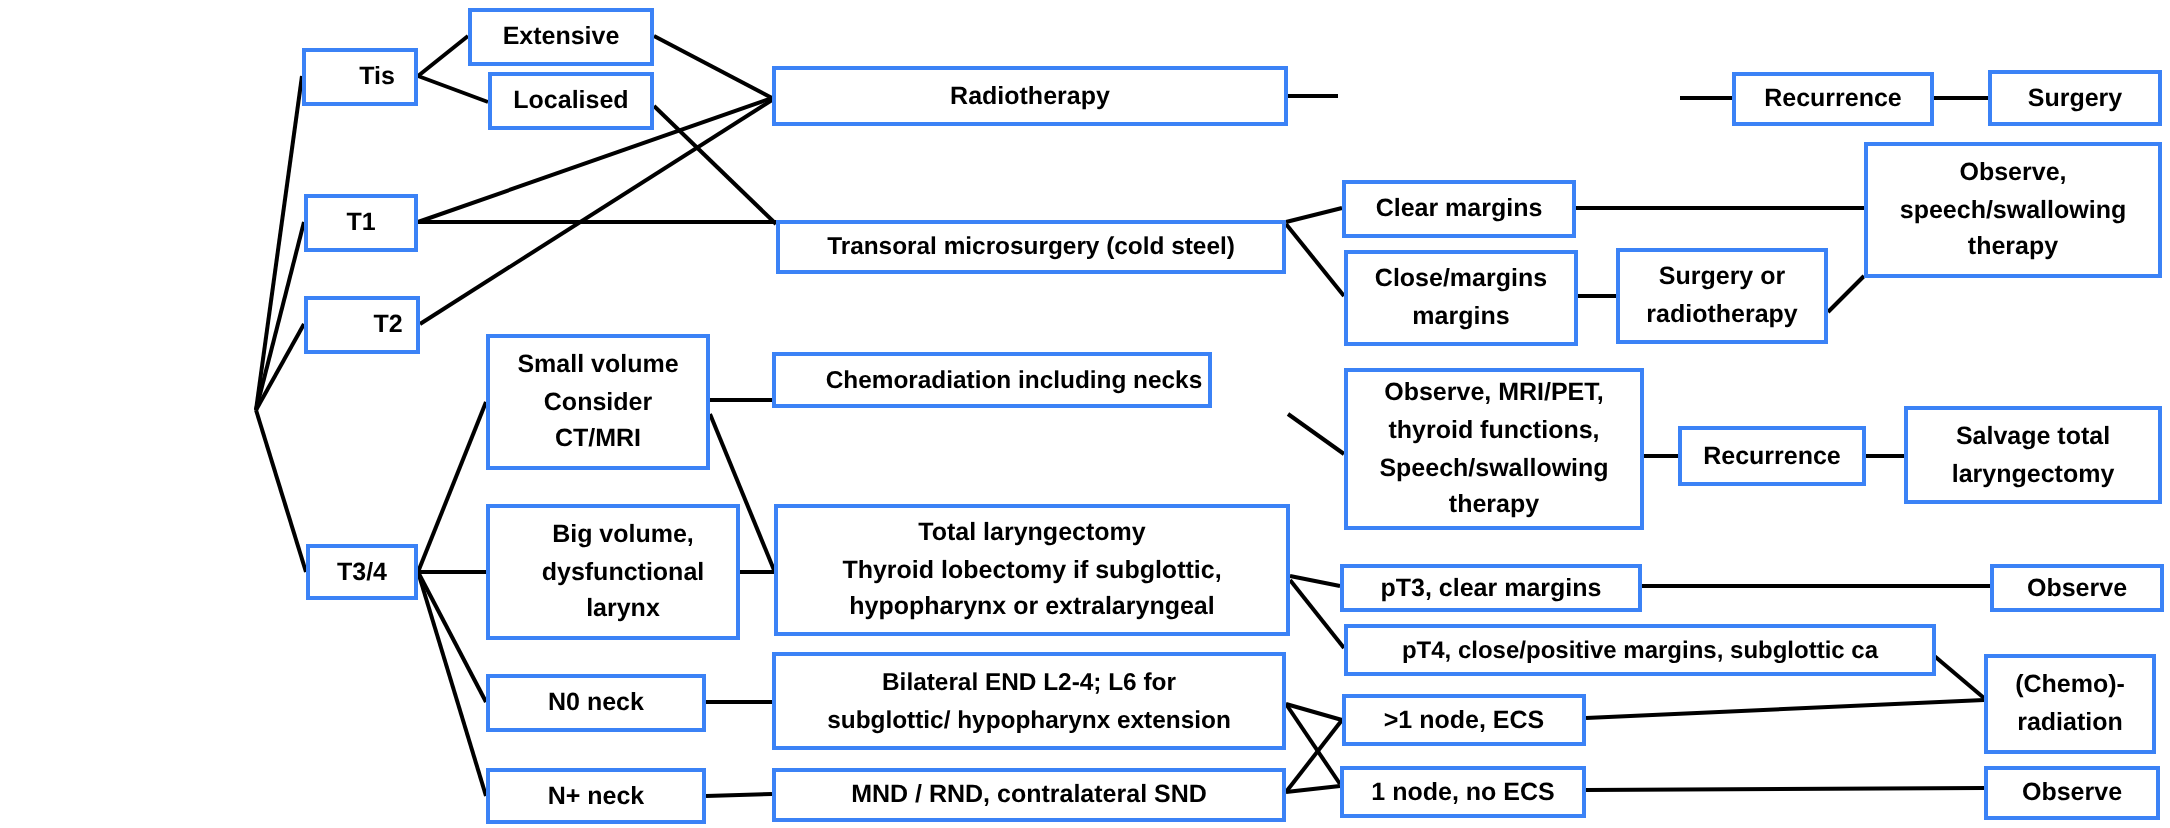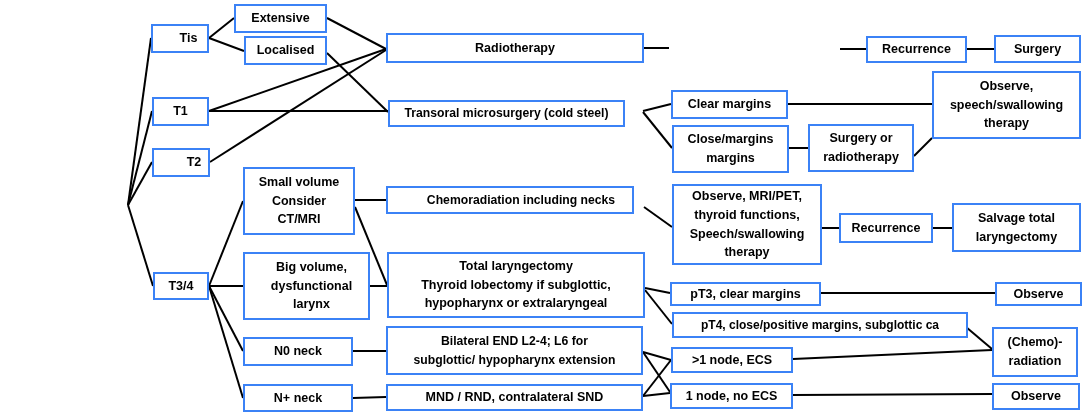--- a/index.html
+++ b/index.html
@@ -75,22 +75,22 @@
   <div class="node" id="n-t34" style="left:153px;top:272px;width:56px;height:28px;">T3/4</div>
   <div class="node" id="n-small-volume" style="left:243px;top:167px;width:112px;height:68px;">Small volume
 Consider
 CT/MRI</div>
   <div class="node" id="n-big-volume" style="left:243px;top:252px;width:127px;height:68px;padding-left:12px;">Big volume,
 dysfunctional
 larynx</div>
   <div class="node" id="n-n0-neck" style="left:243px;top:337px;width:110px;height:29px;">N0 neck</div>
   <div class="node" id="n-nplus-neck" style="left:243px;top:384px;width:110px;height:28px;">N+ neck</div>
   <div class="node" id="n-radiotherapy" style="left:386px;top:33px;width:258px;height:30px;">Radiotherapy</div>
-  <div class="node" id="n-transoral" style="left:388px;top:100px;width:237px;height:27px;">Transoral microsurgery (cold steel)</div>
-  <div class="node" id="n-chemoradiation" style="left:386px;top:186px;width:248px;height:28px;padding-left:24px;">Chemoradiation including necks</div>
+  <div class="node" id="n-transoral" style="left:388px;top:110px;width:255px;height:27px;">Transoral microsurgery (cold steel)</div>
+  <div class="node" id="n-chemoradiation" style="left:386px;top:176px;width:220px;height:28px;padding-left:24px;">Chemoradiation including necks</div>
   <div class="node" id="n-total-laryngectomy" style="left:387px;top:252px;width:258px;height:66px;">Total laryngectomy
 Thyroid lobectomy if subglottic,
 hypopharynx or extralaryngeal</div>
   <div class="node" id="n-bilateral-end" style="left:386px;top:326px;width:257px;height:49px;">Bilateral END L2-4; L6 for
 subglottic/ hypopharynx extension</div>
   <div class="node" id="n-mnd-rnd" style="left:386px;top:384px;width:257px;height:27px;">MND / RND, contralateral SND</div>
   <div class="node" id="n-recurrence-top" style="left:866px;top:36px;width:101px;height:27px;">Recurrence</div>
   <div class="node" id="n-surgery" style="left:994px;top:35px;width:87px;height:28px;">Surgery</div>
   <div class="node" id="n-clear-margins" style="left:671px;top:90px;width:117px;height:29px;">Clear margins</div>
   <div class="node" id="n-observe-speech" style="left:932px;top:71px;width:149px;height:68px;">Observe,

